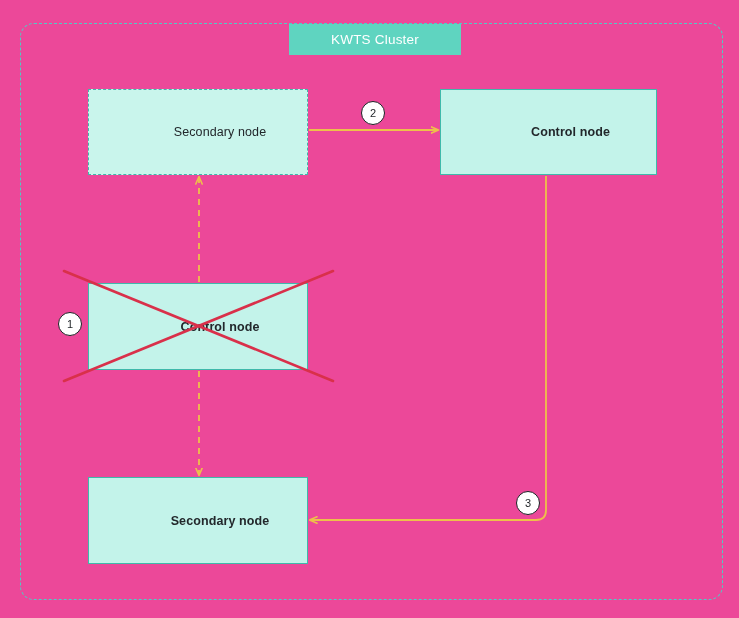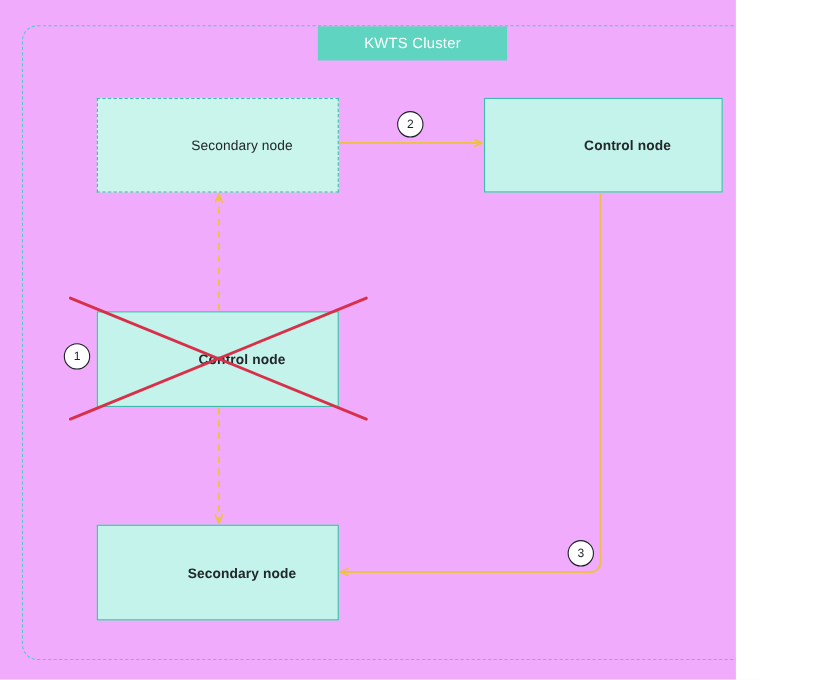--- a/index.html
+++ b/index.html
@@ -6,23 +6,23 @@
     margin: 0;
     padding: 0;
     background: #ffffff;
   }
   body {
     font-family: "Liberation Sans", sans-serif;
     -webkit-font-smoothing: antialiased;
   }
   #stage {
     position: relative;
-    width: 669px;
+    width: 739px;
     height: 618px;
-    background: #f0abfc;
+    background: #ec4899;
     overflow: hidden;
   }
 
   
   .cluster-frame {
     position: absolute;
     left: 20px;
     top: 23px;
     width: 703px;
     height: 577px;

